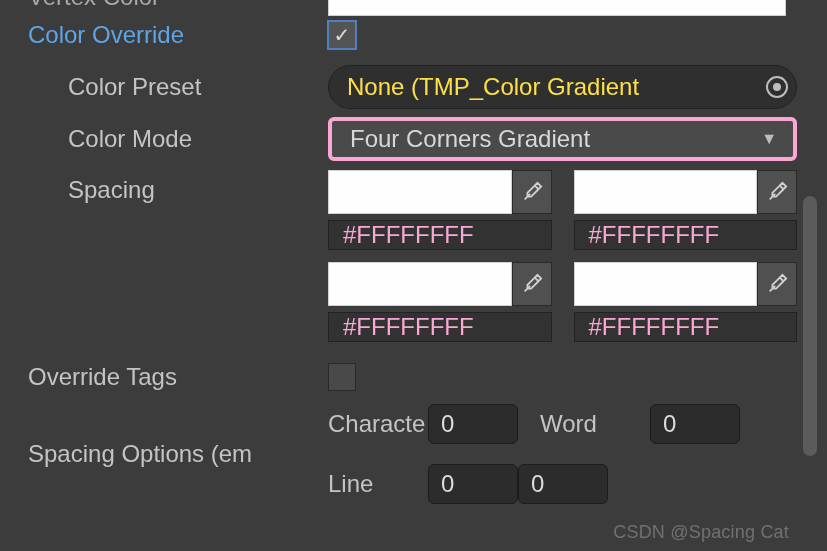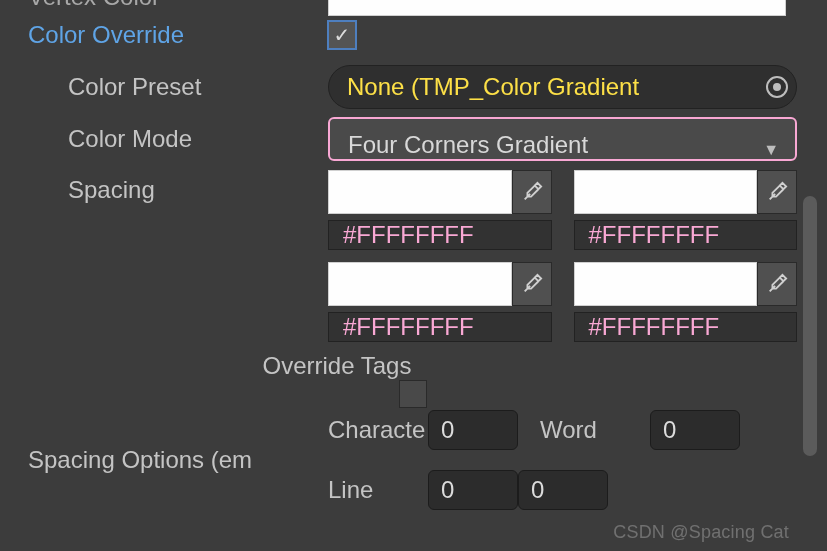--- a/index.html
+++ b/index.html
@@ -54,23 +54,23 @@
     width: 22px; height: 22px;
     border: 2px solid #bdbdbd; border-radius: 50%;
     display: flex; align-items: center; justify-content: center;
     flex-shrink: 0;
   }
   .obj-field .target::after { content:""; width:8px; height:8px; background:#bdbdbd; border-radius:50%; }
   .dropdown {
     flex: 1;
     height: 44px;
     background: #4a4a4a;
-    border: 2px solid #f9a8d4;
+    border: 4px solid #f9a8d4;
     border-radius: 6px;
-    display: flex; align-items: flex-end;
+    display: flex; align-items: center;
     padding: 0 16px 0 18px;
     font-size: 24px; color: #d8d8d8;
     cursor: pointer;
   }
   .dropdown .chev { margin-left: auto; font-size: 16px; color: #bdbdbd; }
   .white-field {
     height: 44px;
     background: #fefefe;
     border: 1px solid #d0d0d0;
     flex: 1;
@@ -227,21 +227,21 @@
                   <path d="M4 20l6-6M18 2l4 4-3 3-4-4 3-3zM15 5L7 13v4h4l8-8"></path>
                 </svg>
             </div>
           </div>
           <div class="hex-field">#FFFFFFFF</div>
         </div>
       </div>
     </div>
   </div>
 
-  <div class="row" style="margin-top:10px;flex-direction:column;">
+  <div class="row" style="margin-top:10px;">
     <div class="label">Override Tags</div>
     <div class="checkbox empty"></div>
   </div>
 
   <div class="spacing-row" style="justify-content:space-between;">
     <div class="spacing-label">Spacing Options (em</div>
     <div class="spacing-grid">
       <div class="sub-label">Characte</div>
       <input class="num-input" value="0" style="">
       <div class="sub-label" style="padding-left:22px;">Word</div>

